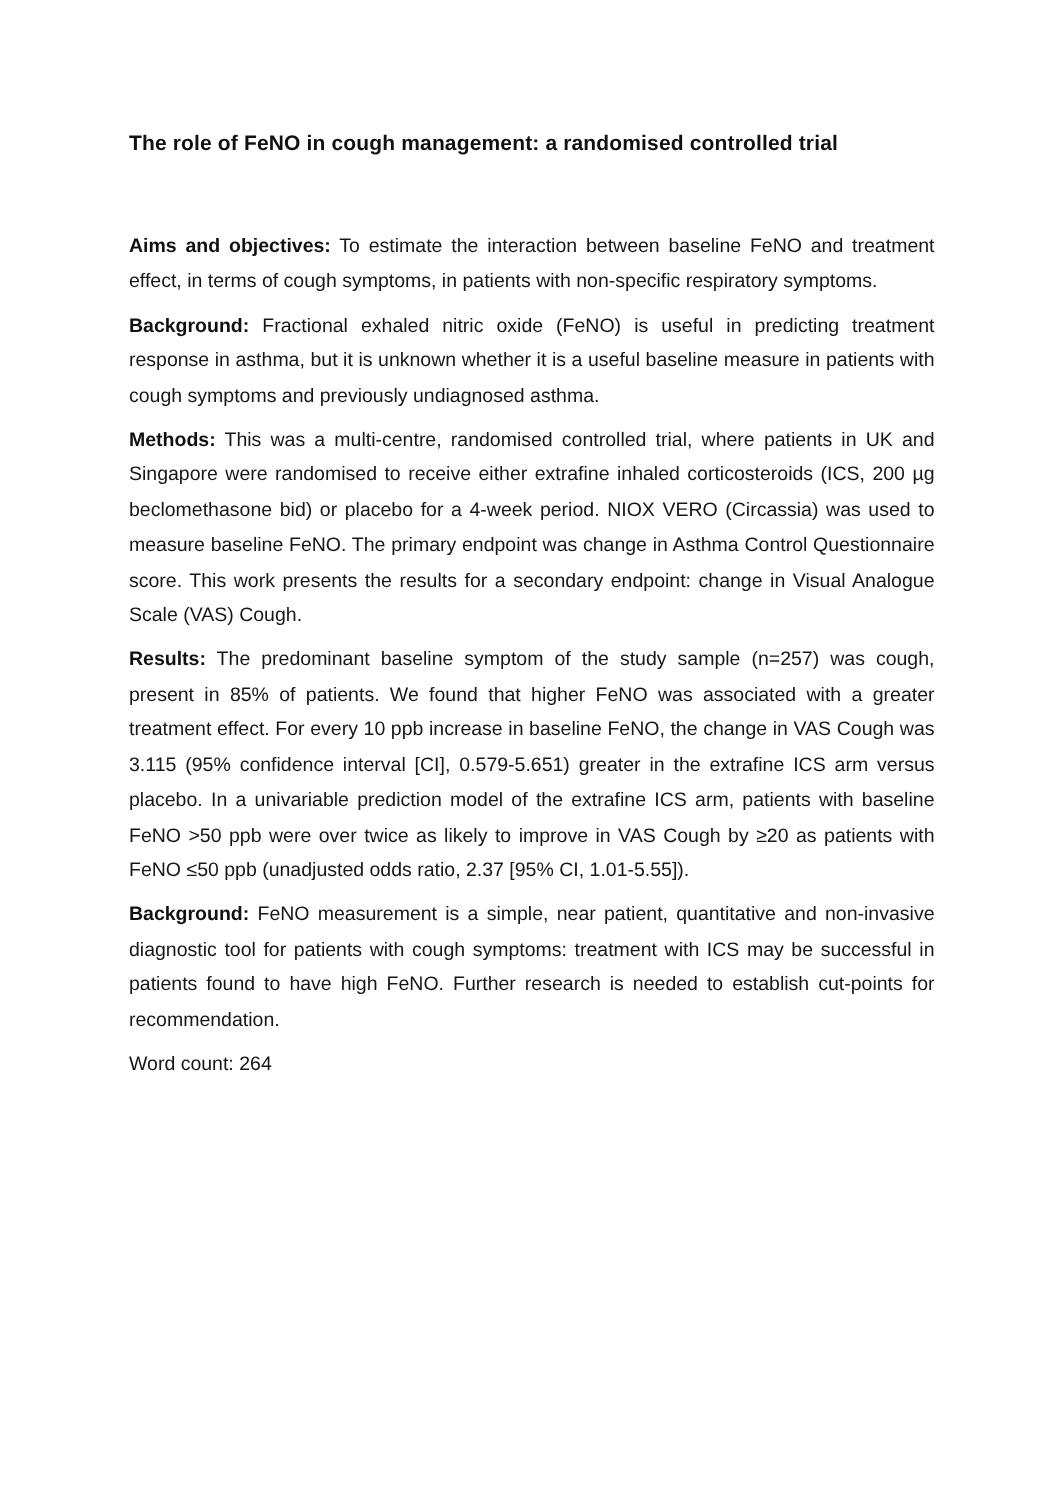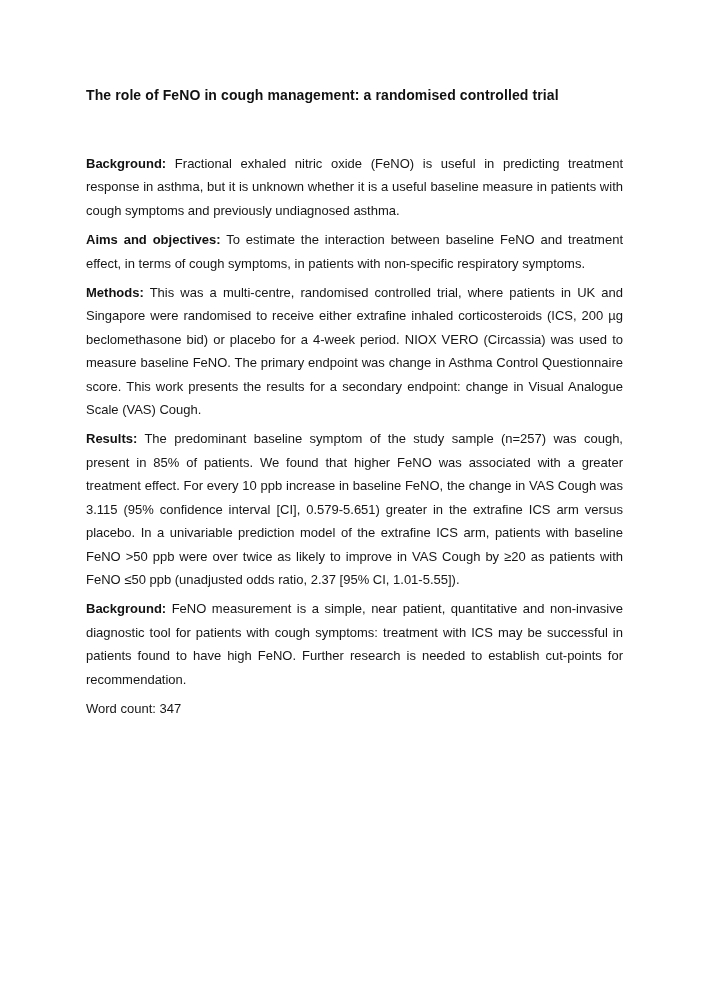--- a/index.html
+++ b/index.html
@@ -47,26 +47,26 @@
   }
 </style>
 </head>
 <body>
 
 <div class="page">
   <div class="content">
 
     <h1 class="title">The role of FeNO in cough management: a randomised controlled trial</h1>
 
+    <p class="para"><span class="label">Aims and objectives:</span><span> To estimate the interaction between baseline FeNO and treatment effect, in terms of cough symptoms, in patients with non-specific respiratory symptoms.</span></p>
+
     <p class="para"><span class="label">Background:</span><span> Fractional exhaled nitric oxide (FeNO) is useful in predicting treatment response in asthma, but it is unknown whether it is a useful baseline measure in patients with cough symptoms and previously undiagnosed asthma.</span></p>
-
-    <p class="para"><span class="label">Aims and objectives:</span><span> To estimate the interaction between baseline FeNO and treatment effect, in terms of cough symptoms, in patients with non-specific respiratory symptoms.</span></p>
 
     <p class="para"><span class="label">Methods:</span><span> This was a multi-centre, randomised controlled trial, where patients in UK and Singapore were randomised to receive either extrafine inhaled corticosteroids (ICS, 200 µg beclomethasone bid) or placebo for a 4-week period. NIOX VERO (Circassia) was used to measure baseline FeNO. The primary endpoint was change in Asthma Control Questionnaire score. This work presents the results for a secondary endpoint: change in Visual Analogue Scale (VAS) Cough.</span></p>
 
     <p class="para"><span class="label">Results:</span><span> The predominant baseline symptom of the study sample (n=257) was cough, present in 85% of patients. We found that higher FeNO was associated with a greater treatment effect. For every 10 ppb increase in baseline FeNO, the change in VAS Cough was 3.115 (95% confidence interval [CI], 0.579-5.651) greater in the extrafine ICS arm versus placebo. In a univariable prediction model of the extrafine ICS arm, patients with baseline FeNO &gt;50 ppb were over twice as likely to improve in VAS Cough by ≥20 as patients with FeNO ≤50 ppb (unadjusted odds ratio, 2.37 [95% CI, 1.01-5.55]).</span></p>
 
     <p class="para"><span class="label">Background:</span><span> FeNO measurement is a simple, near patient, quantitative and non-invasive diagnostic tool for patients with cough symptoms: treatment with ICS may be successful in patients found to have high FeNO. Further research is needed to establish cut-points for recommendation.</span></p>
 
-    <p class="para wordcount">Word count: 347</p>
+    <p class="para wordcount">Word count: 264</p>
 
   </div>
 </div>
 
 </body></html>

